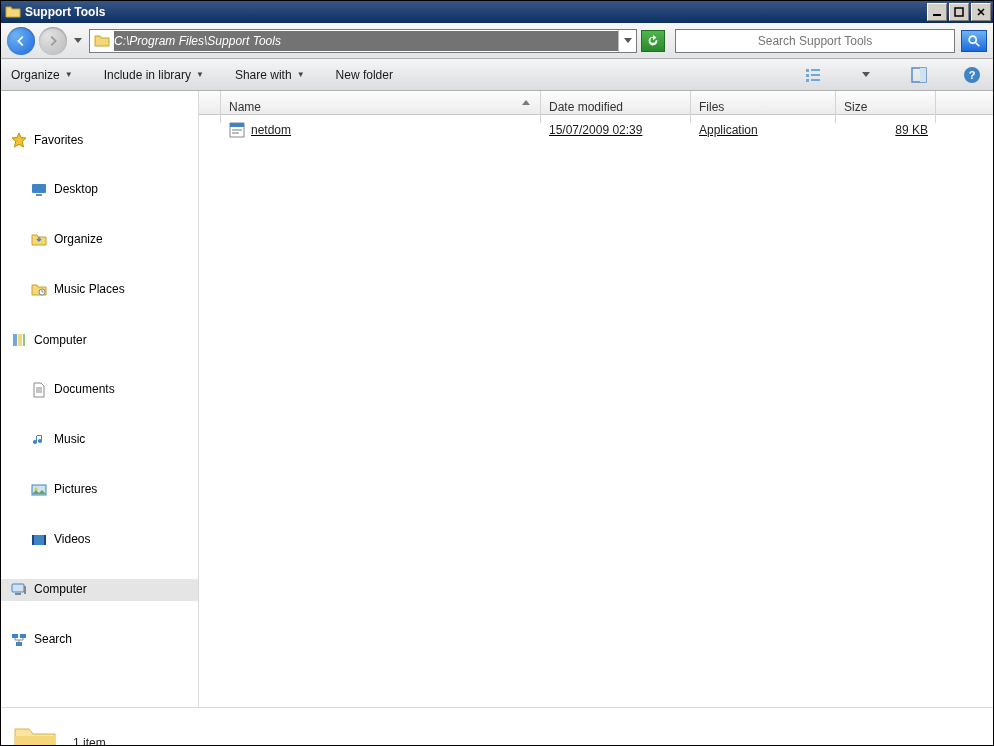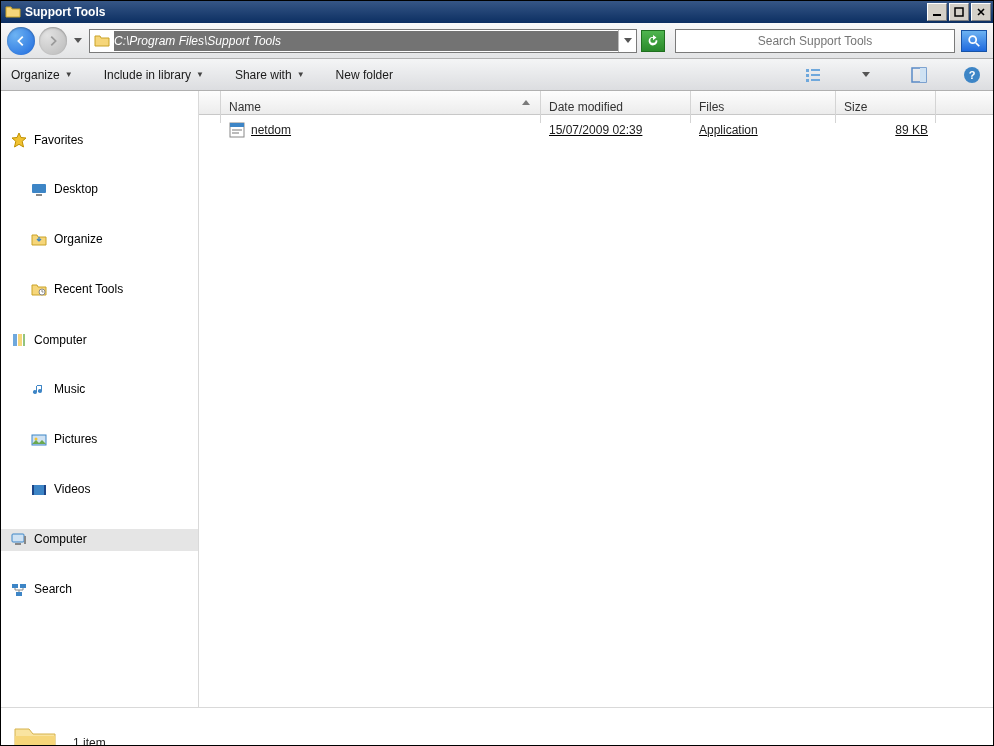--- a/index.html
+++ b/index.html
@@ -262,32 +262,39 @@
               <path d="M8 5v4m0 0l-2-2m2 2l2-2" stroke="#3d85c6" stroke-width="1.3" fill="none"></path>
             </svg></span>
         <span>Organize</span>
       </div>
       <div class="navnode">
         <span class="nicon"><svg viewBox="0 0 16 16">
               <path fill="#f6d67a" stroke="#c9a227" d="M1 3h5l1 2h8v8H1z"></path>
               <circle cx="11" cy="10" r="3" fill="#fff" stroke="#888"></circle>
               <path d="M11 8v2h1.5" stroke="#888" fill="none"></path>
             </svg></span>
-        <span>Recent Tools</span>
+        <span>Music Places</span>
       </div>
     </div>
 
     <div class="navgroup">
       <div class="navhdr navnode root">
         <span class="nicon"><svg viewBox="0 0 16 16">
               <rect x="2" y="2" width="4" height="12" fill="#6fa8dc"></rect>
               <rect x="7" y="2" width="4" height="12" fill="#f6d67a"></rect>
               <rect x="12" y="2" width="2" height="12" fill="#93c47d"></rect>
             </svg></span>
         <span>Computer</span>
+      </div>
+      <div class="navnode">
+        <span class="nicon"><svg viewBox="0 0 16 16">
+              <path fill="#fff" stroke="#888" d="M3 1h7l3 3v11H3z"></path>
+              <path d="M5 6h6M5 8h6M5 10h6" stroke="#888"></path>
+            </svg></span>
+        <span>Documents</span>
       </div>
       <div class="navnode">
         <span class="nicon"><svg viewBox="0 0 16 16">
               <path d="M6 3v7a2 2 0 1 1-1-1.7V4l6-1v6a2 2 0 1 1-1-1.7V3z" fill="#3d85c6"></path>
             </svg></span>
         <span>Music</span>
       </div>
       <div class="navnode">
         <span class="nicon"><svg viewBox="0 0 16 16">
               <rect x="1" y="3" width="14" height="10" fill="#cfe2f3" stroke="#3d85c6"></rect>

